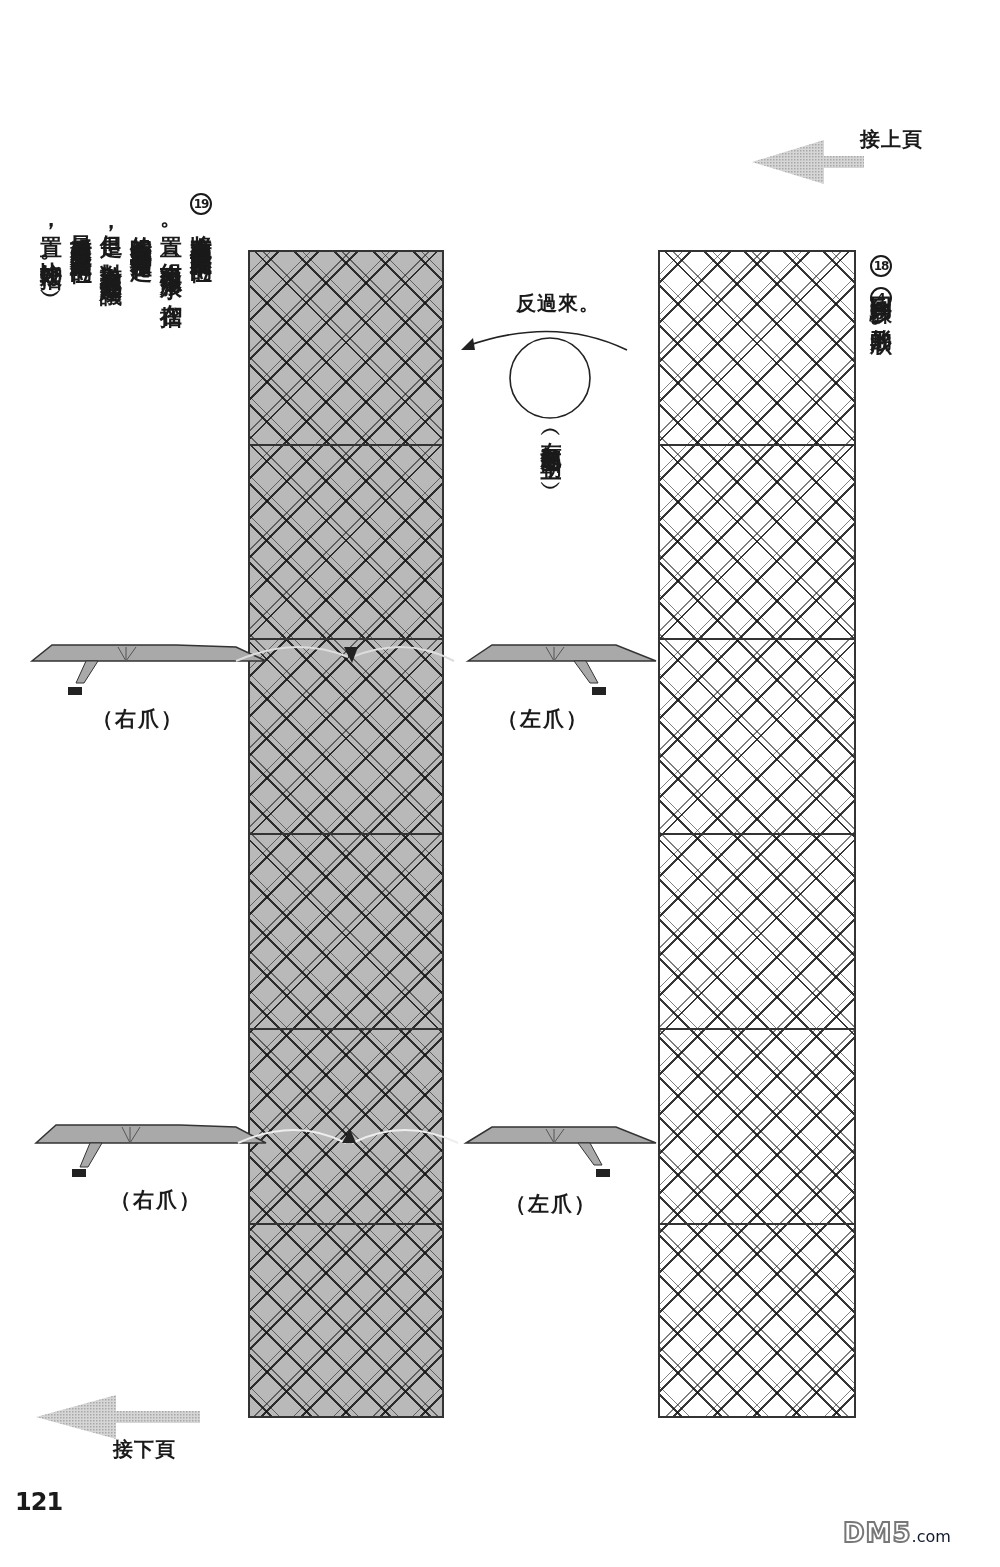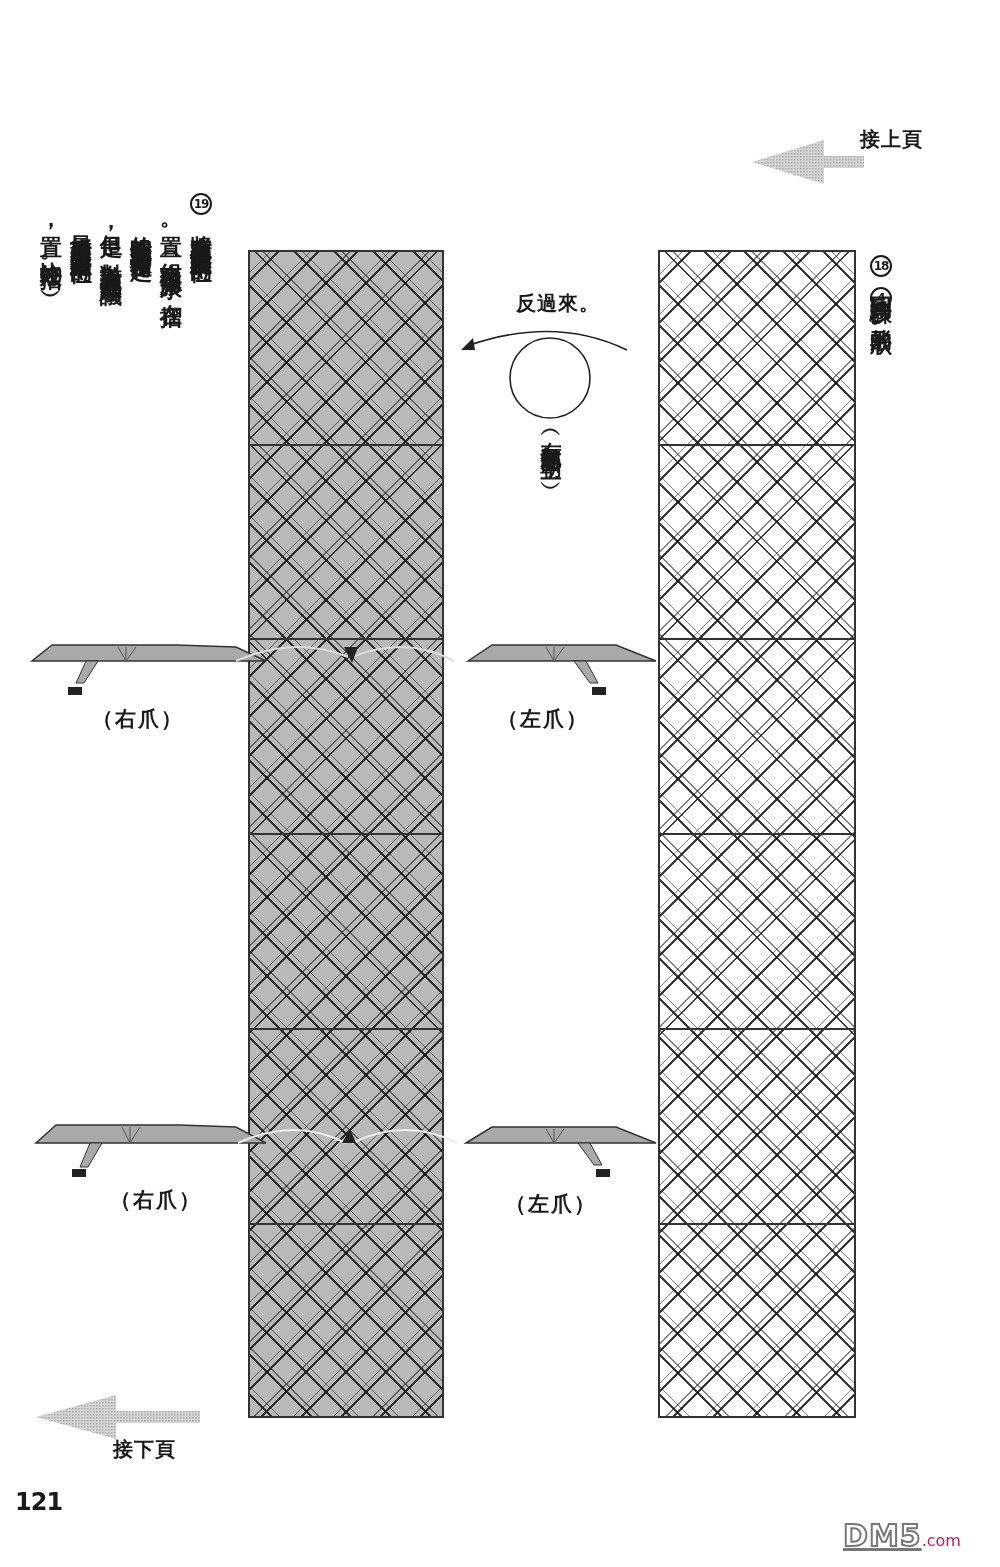--- a/index.html
+++ b/index.html
@@ -143,14 +143,14 @@
         <rect width="1.5" height="1.5" fill="#a8a8a8"></rect>
     </pattern>
   </defs>
   <polygon points="0,24 80,2 80,18 164,18 164,30 80,30 80,46" fill="url(#dots2)"></polygon>
 </svg>
 <div class="label-h" style="left:113px; top:1436px;">接下頁</div>
 
 <div class="page-num" style="left:15px; top:1488px;">121</div>
 
 <div class="abs" style="left:843px; top:1518px; height:36px;">
-  <span class="watermark" style="position:static; font-size:30px; letter-spacing:1px;text-decoration:underline;">DM5</span><span style="font-size:16px; color:#be185d; font-family:'DejaVu Sans',sans-serif;">.com</span>
+  <span class="watermark" style="position:static; font-size:26px; letter-spacing:1px;">DM5</span><span style="font-size:16px; color:#0f172a; font-family:'DejaVu Sans',sans-serif;">.com</span>
 </div>
 
 </body></html>

